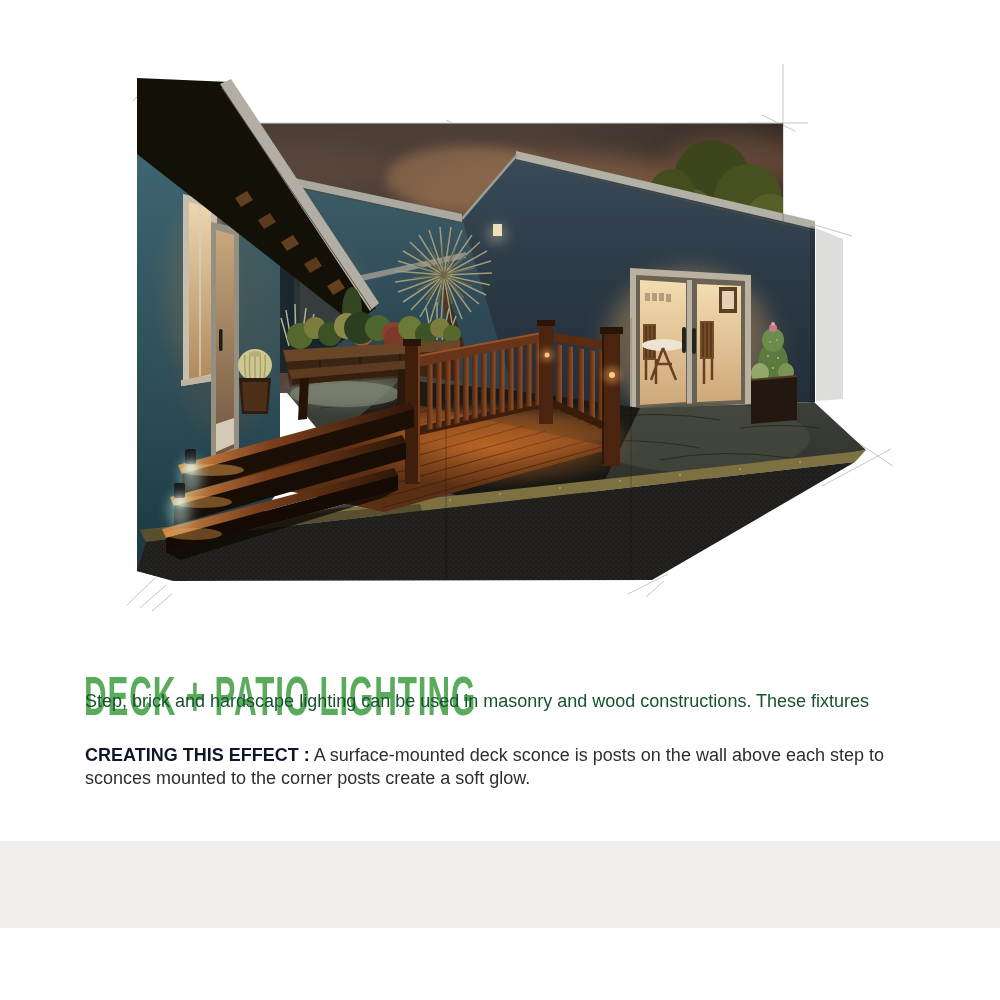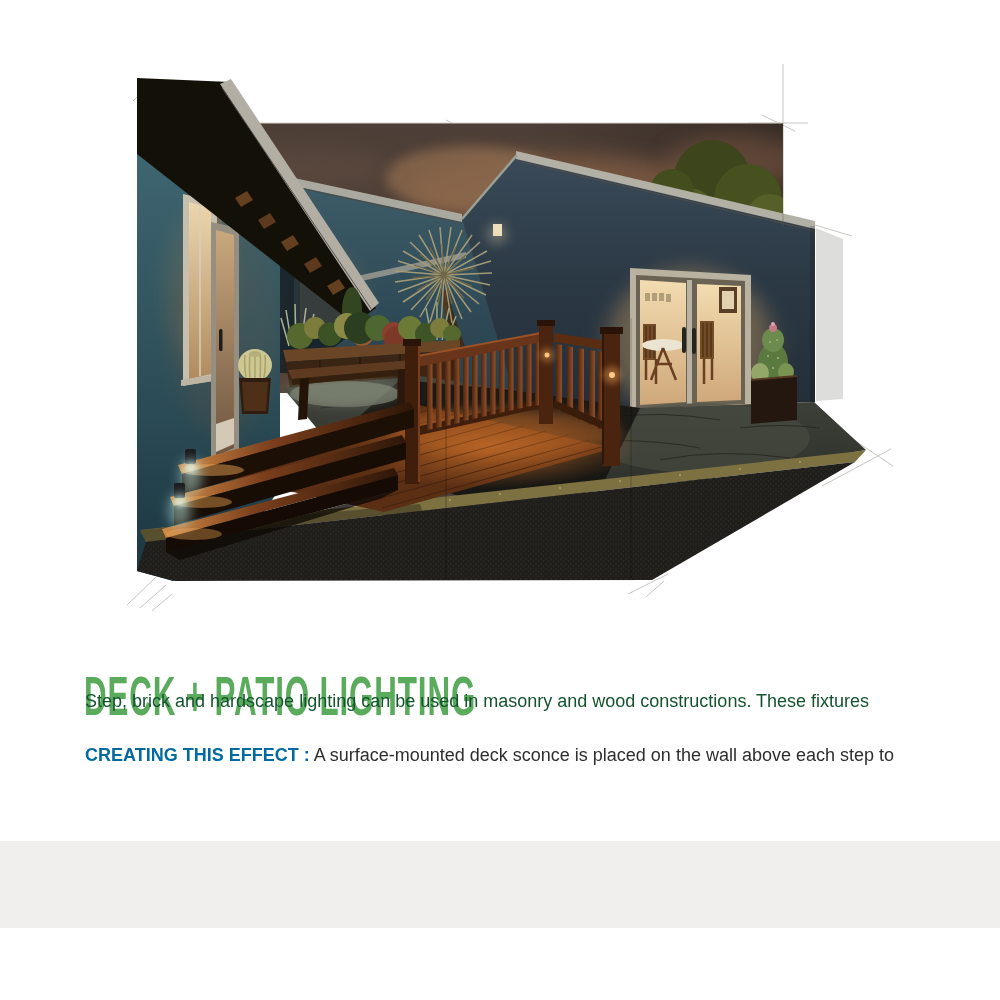--- a/index.html
+++ b/index.html
@@ -8,21 +8,21 @@
   .art{position:absolute;left:0;top:0;width:1000px;height:600px;}
   .cond{display:inline-block;transform-origin:left center;white-space:nowrap;}
   .heading{position:absolute;left:84px;top:604px;font-size:55px;font-weight:700;
            letter-spacing:1.5px;line-height:55px;color:#5aab5c;}
   .heading .cond{transform:scaleX(.57);}
   .body-copy{position:absolute;left:85px;top:662px;font-size:18px;line-height:22.5px;
              color:#14532d;}
   .body-copy2{position:absolute;left:85px;top:716px;font-size:18px;line-height:22.5px;
              color:#2e2e2e;}
   .body-copy div,.body-copy2 div{white-space:nowrap;}
-  .eff-label{font-weight:700;color:#0369a1;}
+  .eff-label{font-weight:700;color:#0f172a;}
   .footer-band{position:absolute;left:0;top:813px;width:1000px;height:187px;background:#f0efee;}
 </style>
 </head>
 <body>
 
 <div class="page">
 
   <div class="art">
   <svg width="1000" height="600" viewBox="0 0 1000 600" xmlns="http://www.w3.org/2000/svg">
     <defs>
@@ -379,21 +379,22 @@
 
   <h1 class="heading">
     <span class="cond">DECK + PATIO LIGHTING</span>
   </h1>
 
   <div class="body-copy">
     <div>Step, brick and hardscape lighting can be used in masonry and wood constructions. These fixtures</div>
   </div>
 
   <div class="body-copy2">
-    <div><span class="eff-label">CREATING THIS EFFECT :</span><span> A surface-mounted deck sconce is placed on the wall above each step to</span></div>
+    <div><span class="eff-label">CREATING THIS EFFECT :</span><span> A surface-mounted deck sconce is posts on the wall above each step to</span></div>
+    <div>sconces mounted to the corner posts create a soft glow.</div>
   </div>
 
   <div class="footer-band">
     
     
   </div>
 
 </div>
 
 </body></html>

